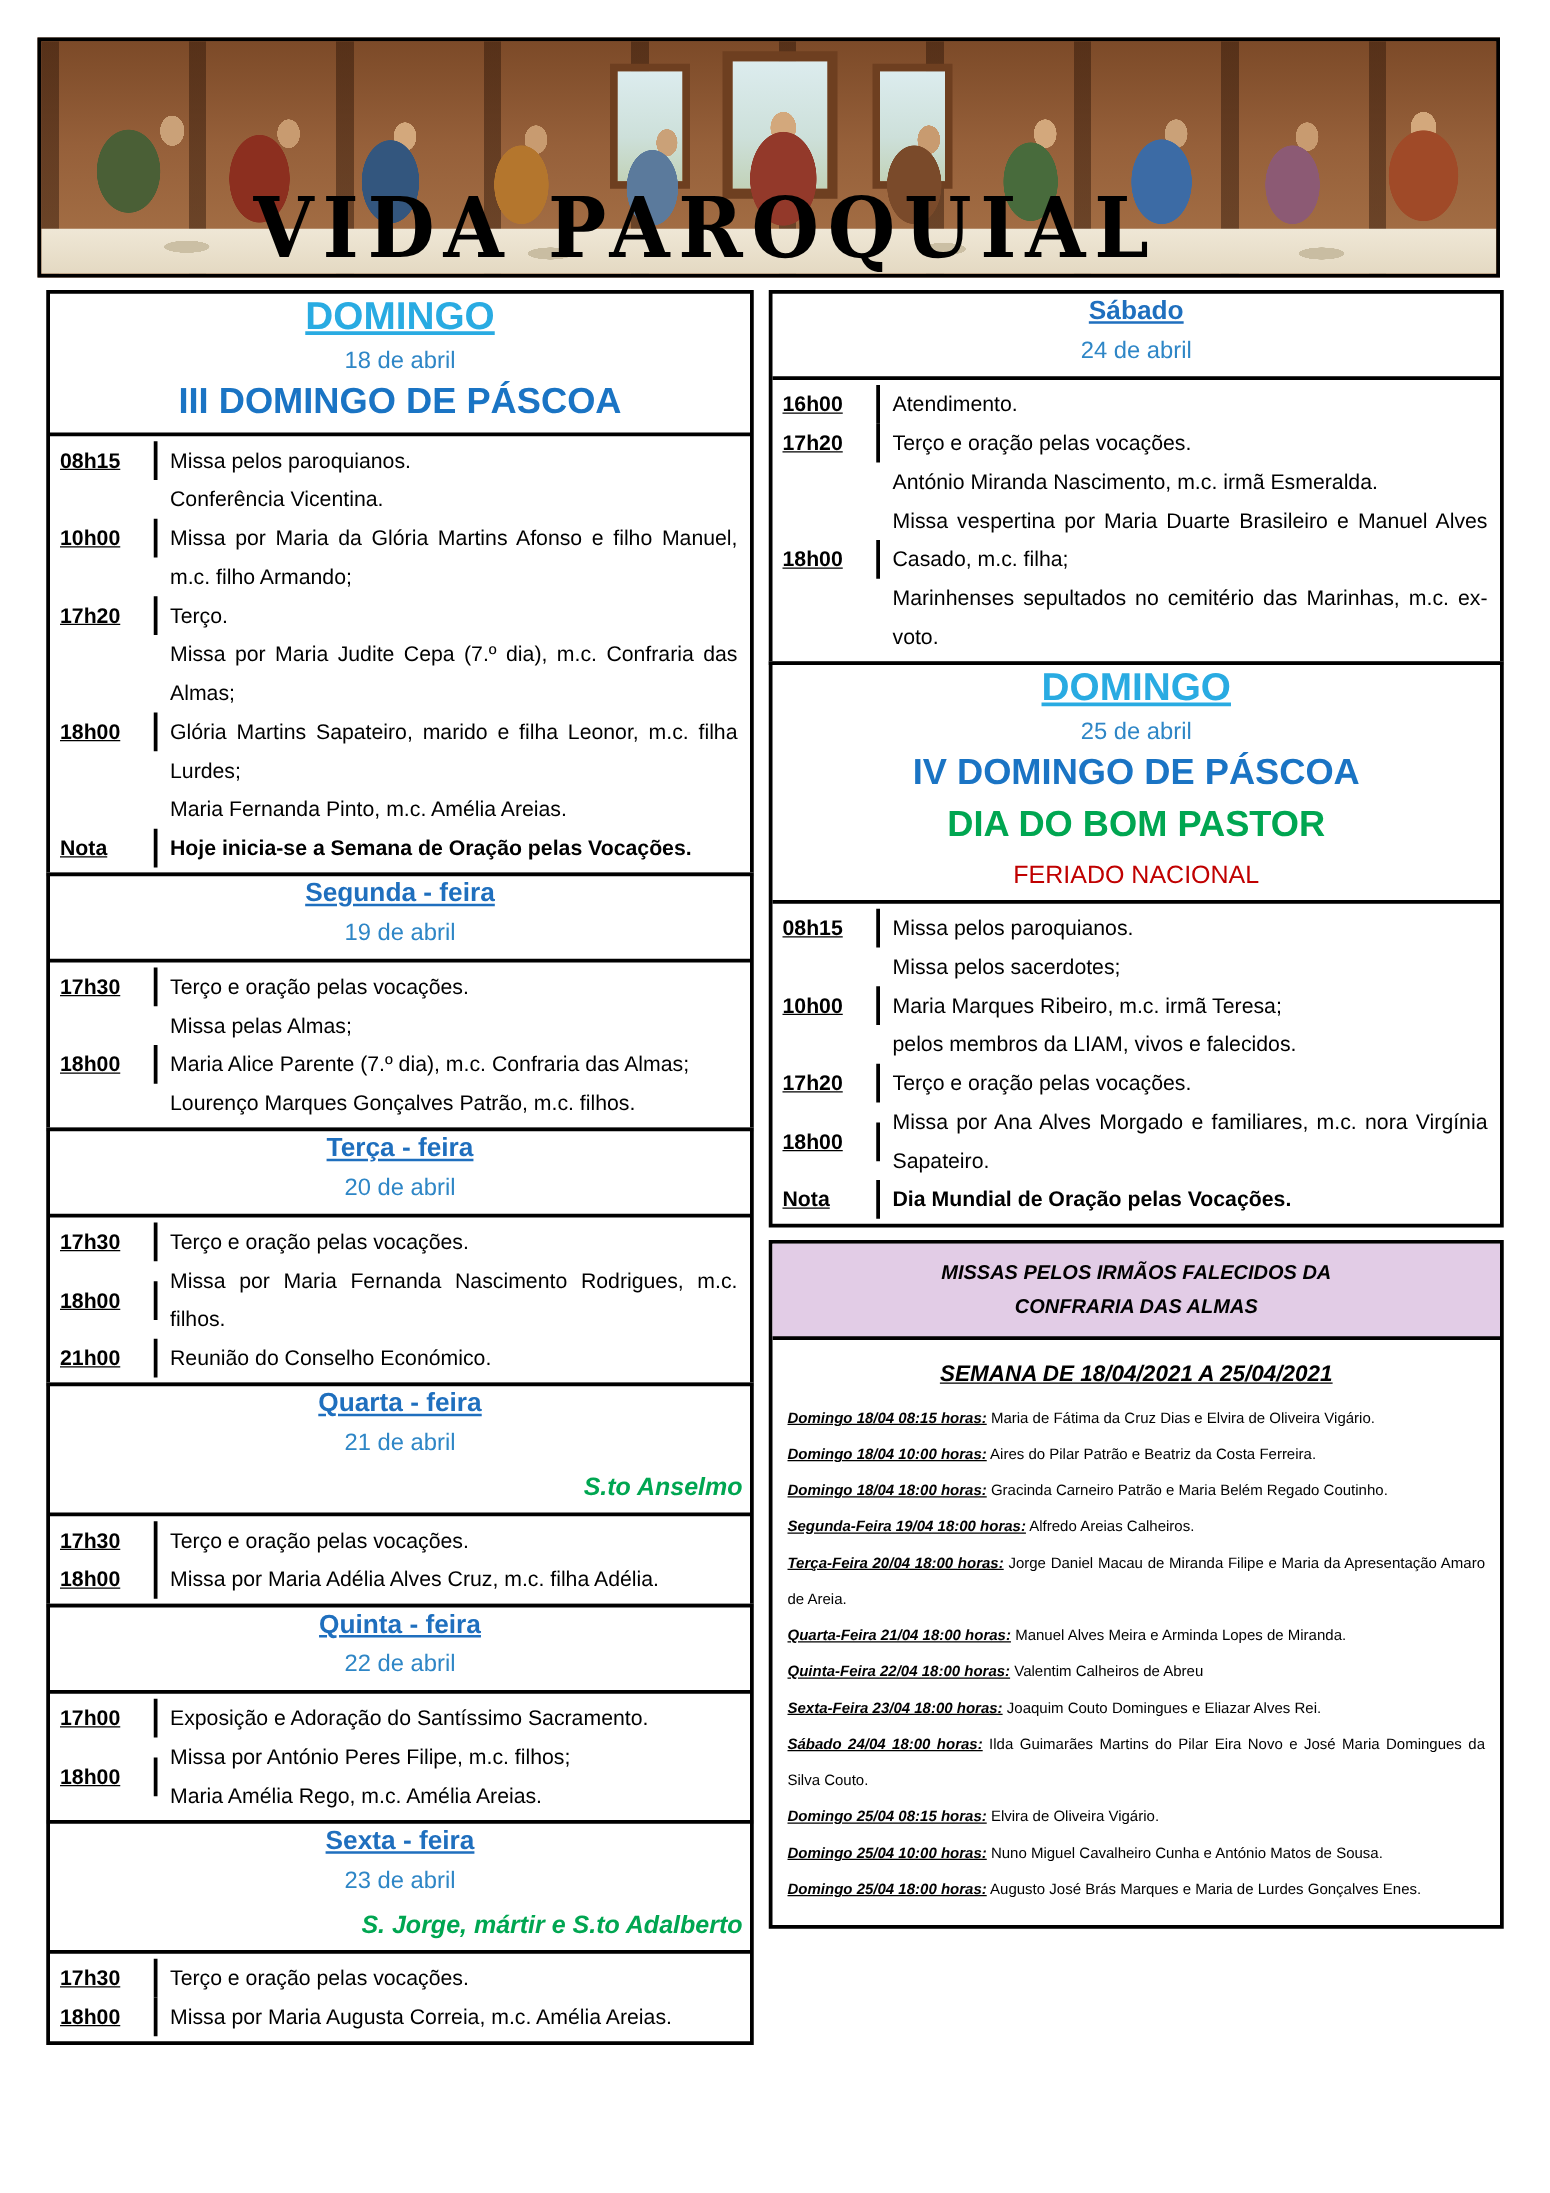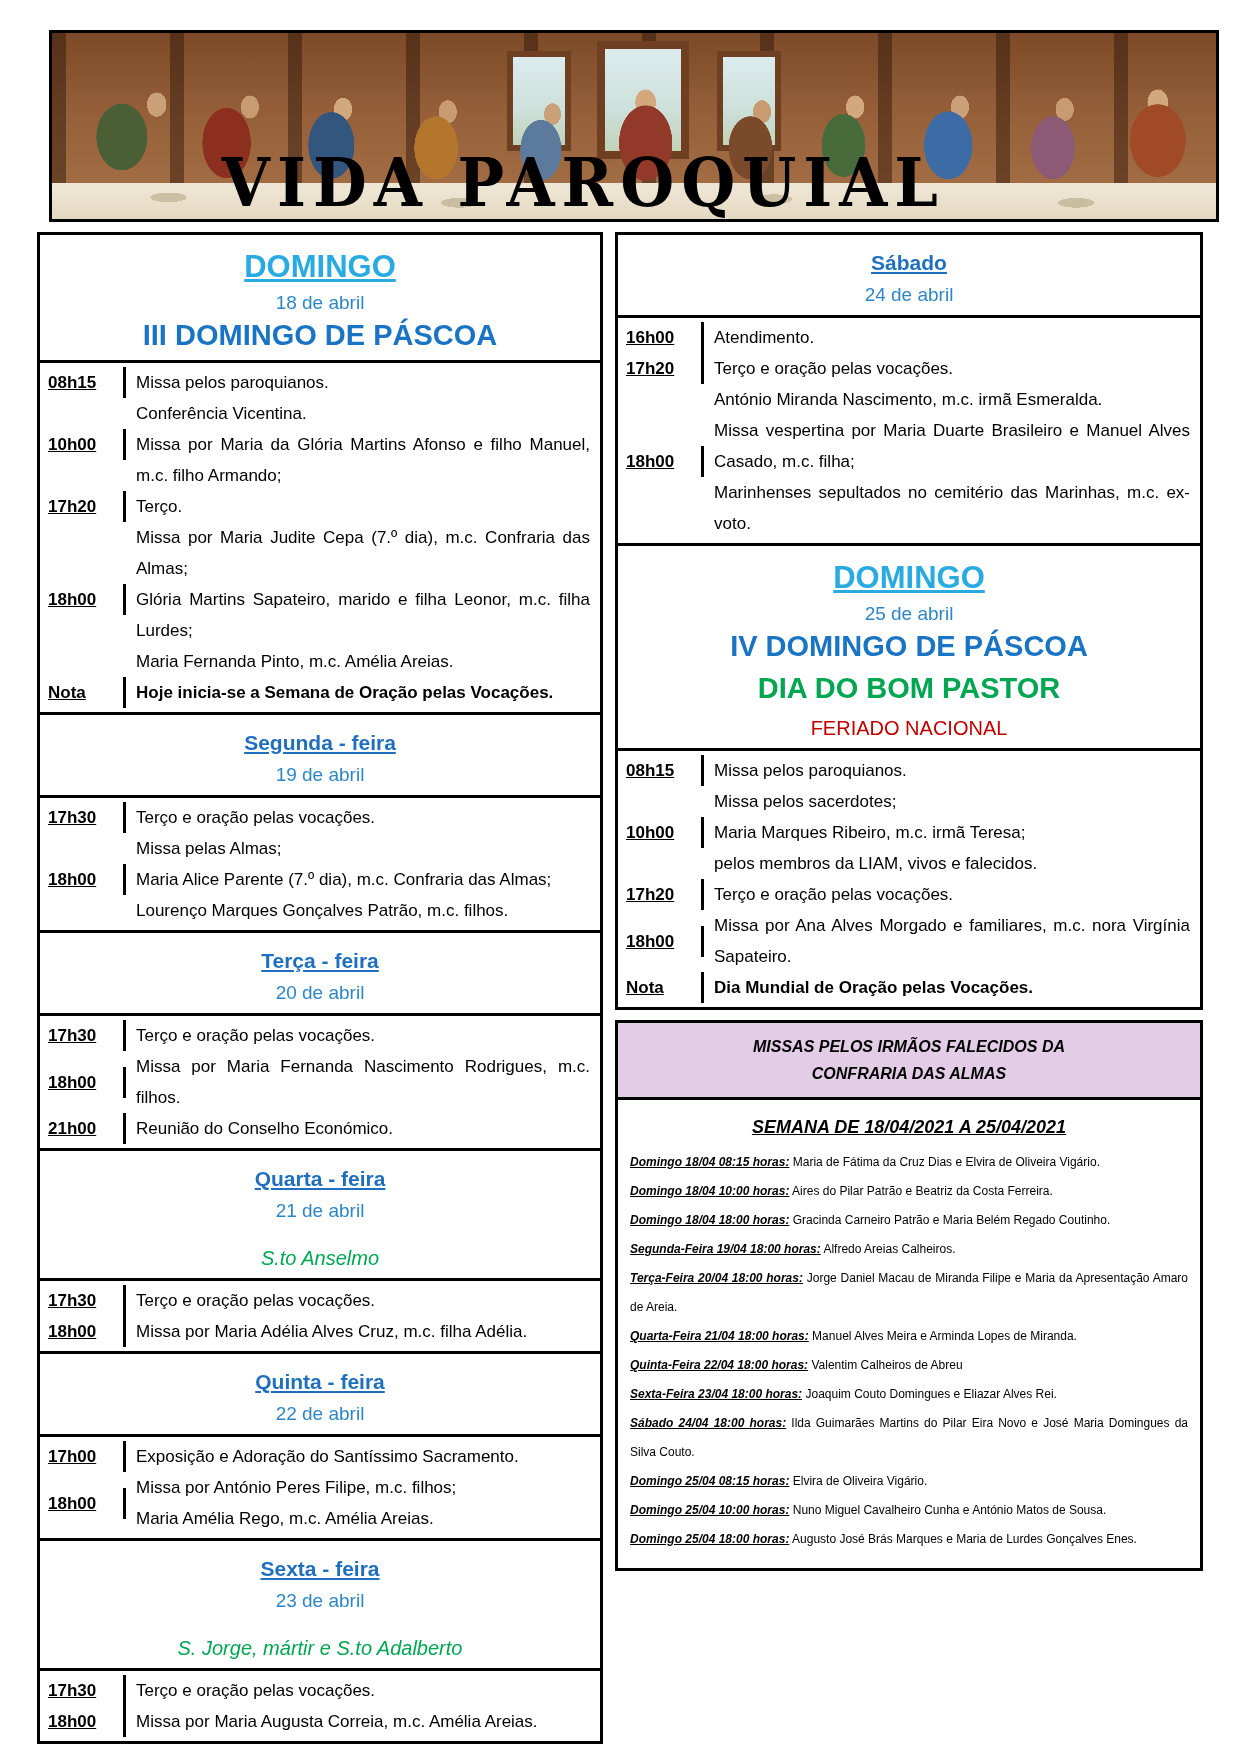--- a/index.html
+++ b/index.html
@@ -1,19 +1,19 @@
 <!DOCTYPE html>
 <html style="--cyan: #29ABE2; --blue_title: #1F6FBE; --blue_subtitle: #1A74C4; --date_blue: #2E86C6; --green: #00A651; --red: #C00000; --pink: #E2CCE6;"><head>
 <meta charset="utf-8">
 <style>
   html,body{margin:0;padding:0;background:#fff;}
   body{width:1240px;height:1754px;position:relative;font-family:"Liberation Sans",sans-serif;color:#000;overflow:hidden;}
 
   
-  .header-box{position:absolute;left:49px;top:30px;width:1170px;height:192px;border:3px solid #000;box-sizing:border-box;overflow:hidden;background:#8a5636;}
+  .header-box{position:absolute;left:30px;top:30px;width:1170px;height:192px;border:3px solid #000;box-sizing:border-box;overflow:hidden;background:#8a5636;}
   .wall{position:absolute;inset:0;background:
       repeating-linear-gradient(90deg, rgba(40,18,6,.45) 0 14px, rgba(0,0,0,0) 14px 118px),
       linear-gradient(180deg,#7c4a28 0%,#96603a 45%,#a87348 100%);}
   .window{position:absolute;top:18px;height:100px;background:linear-gradient(180deg,#dcecee 0%,#cde0da 60%,#c2d2b8 100%);border:6px solid #6e3f20;box-sizing:border-box;}
   .win-l{left:455px;width:64px;}
   .win-c{left:545px;width:92px;top:8px;height:118px;border-width:8px;}
   .win-r{left:665px;width:64px;}
   .figures{position:absolute;left:0;right:0;top:38px;height:120px;background:
       radial-gradient(ellipse 42px 55px at 6% 55%, #4a5f36 0 60%, transparent 61%),
       radial-gradient(ellipse 16px 20px at 9% 28%, #caa178 0 60%, transparent 61%),
@@ -46,28 +46,28 @@
   .main-title{position:absolute;bottom:0px;left:50%;transform:translateX(-57%) scaleY(1.08);font-family:"DejaVu Serif",serif;font-weight:bold;font-size:62px;letter-spacing:7px;color:#000;white-space:nowrap;}
 
   
   .columns{position:absolute;top:232px;left:37px;width:1166px;display:flex;gap:12px;align-items:flex-start;}
   .col-left{width:566px;flex:0 0 566px;}
   .col-right{width:588px;flex:0 0 588px;}
 
   .section{border:3px solid #000;background:#fff;}
   .section + .section{margin-top:-3px;}
 
-  .sec-head{text-align:center;padding:14px 6px 8px;}
+  .sec-head{text-align:center;padding:0 6px 8px;}
   .sec-title{font-size:21px;line-height:28px;font-weight:bold;color:var(--blue_title);text-decoration:underline;}
   .sec-title.cyan{font-size:31px;line-height:36px;color:var(--cyan);}
   .sec-date{font-size:19px;line-height:24px;color:var(--date_blue);margin-top:6px;}
   .sec-sub{font-size:29px;line-height:33px;font-weight:bold;color:var(--blue_subtitle);margin-top:4px;}
   .sec-sub.green{color:var(--green);margin-top:9px;}
   .sec-holiday{font-size:20px;line-height:24px;font-weight:normal;color:var(--red);margin-top:11px;}
-  .sec-feast{font-size:20px;line-height:24px;font-weight:normal;font-style:italic;color:var(--green);margin-top:23px;}
+  .sec-feast{font-size:20px;line-height:24px;font-weight:bold;font-style:italic;color:var(--green);margin-top:11px;text-align:right;}
 
   .sec-body{border-top:3px solid #000;padding:4px 0;}
   .row{display:flex;align-items:center;}
   .time{flex:0 0 86px;border-right:3px solid #000;padding:0 4px 0 8px;font-weight:bold;font-size:17px;line-height:31px;box-sizing:border-box;}
   .time span{text-decoration:underline;}
   .desc{flex:1;padding:0 10px;min-width:0;}
   .desc p{margin:0;font-size:17px;line-height:31px;text-align:justify;}
   .row.bold .desc p{font-weight:bold;}
 
   

